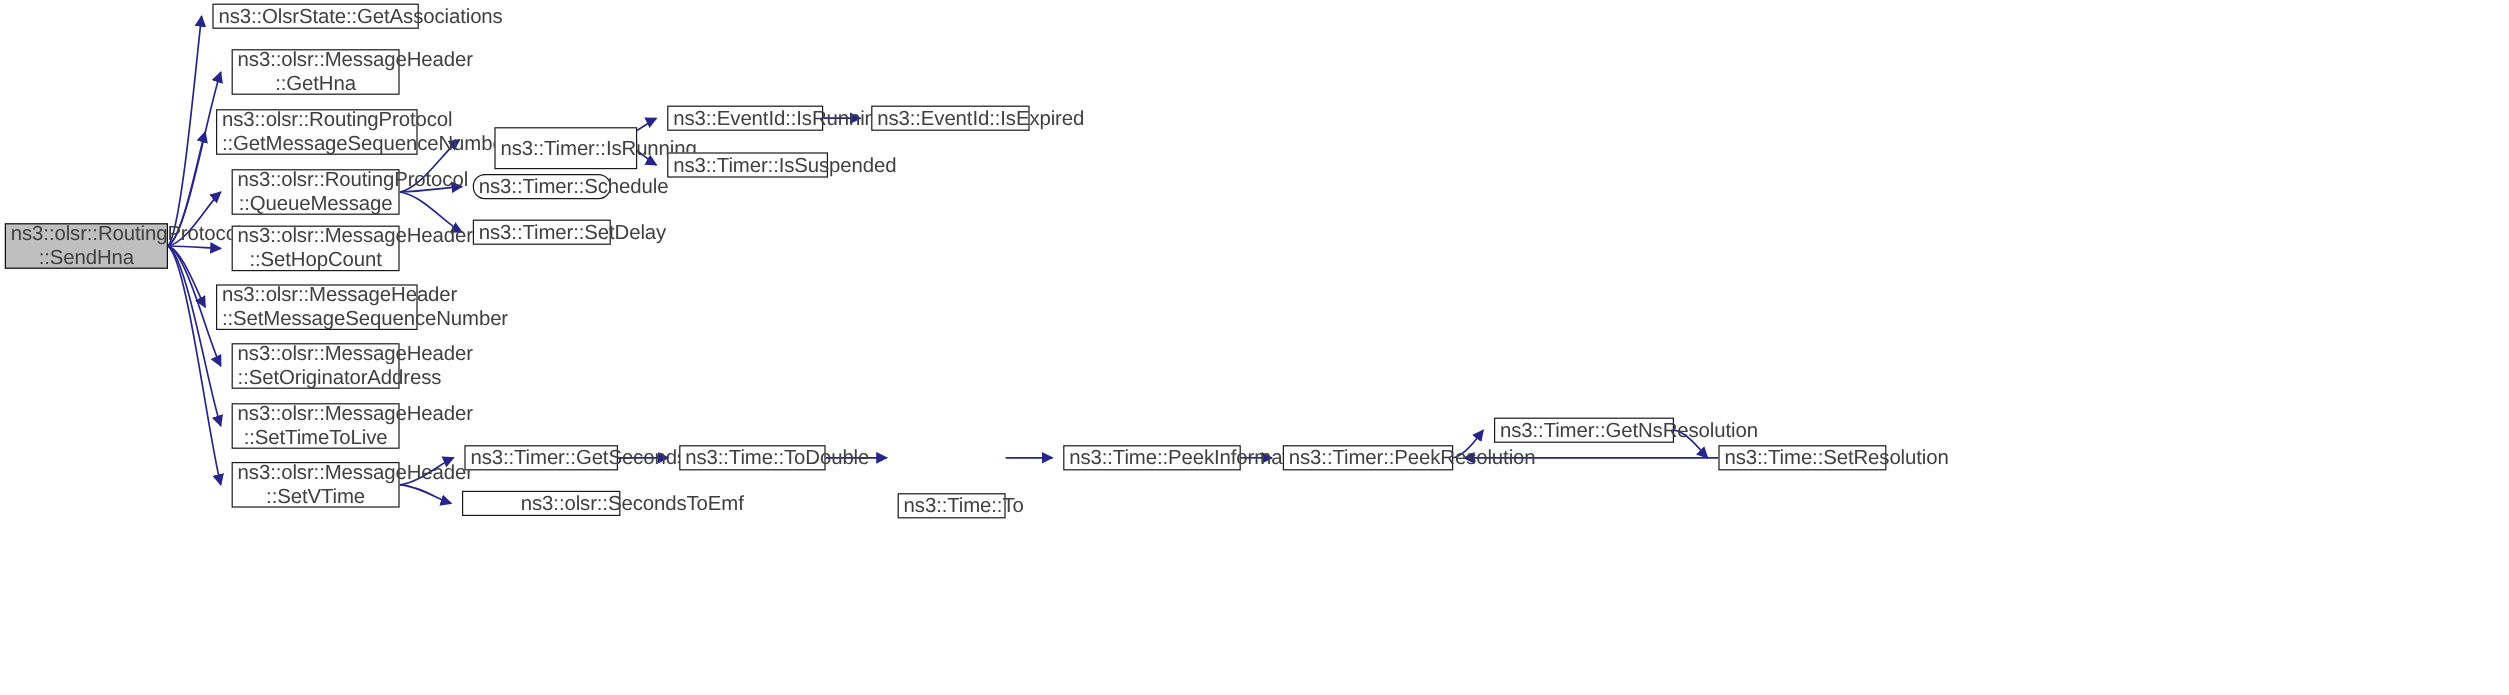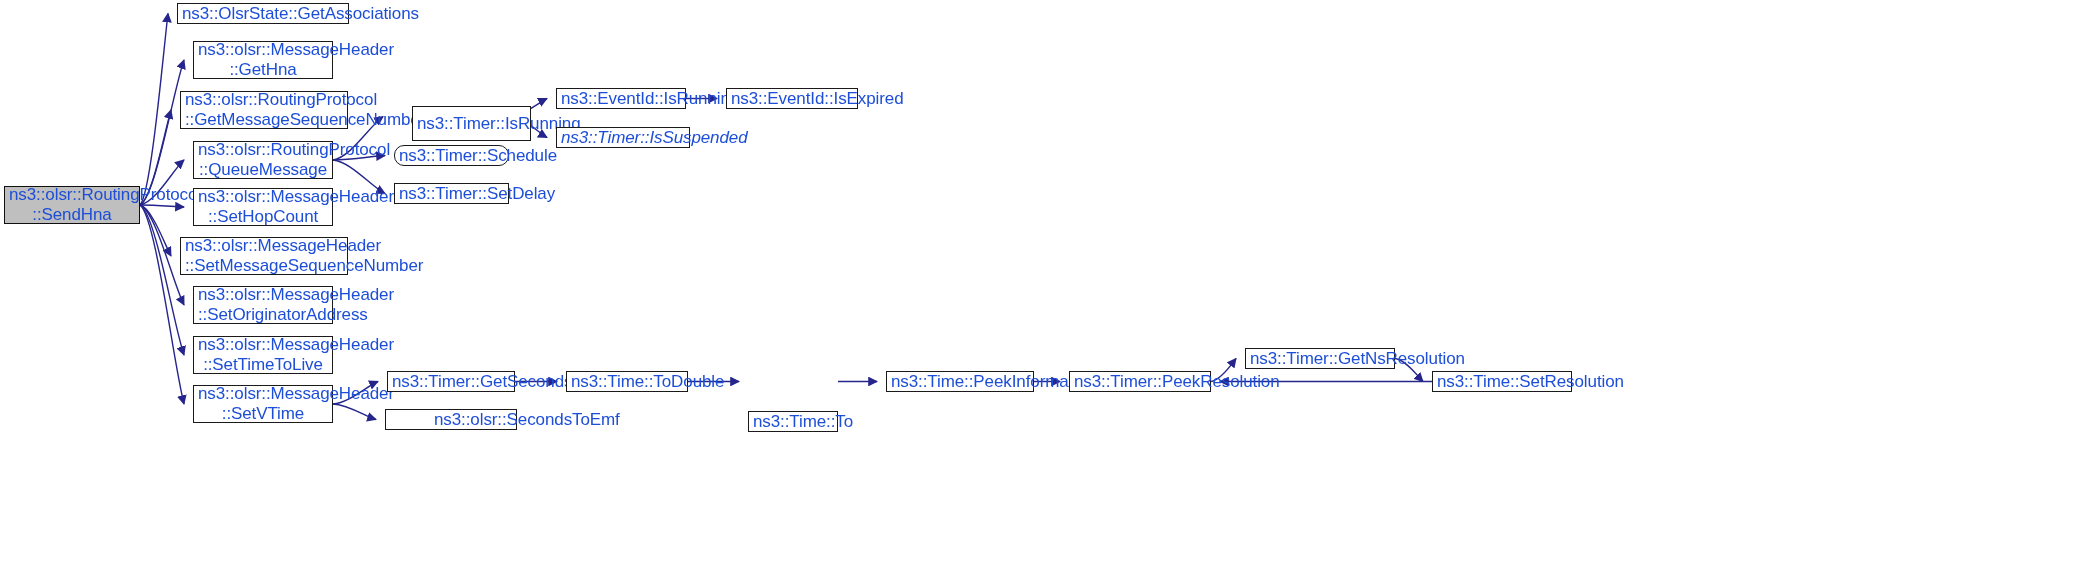--- a/index.html
+++ b/index.html
@@ -22,21 +22,21 @@
     top: 0;
     width: 2091px;
     height: 579px;
     pointer-events: none;
   }
   .node {
     position: absolute;
     box-sizing: border-box;
     border: 1px solid #1a1a1a;
     background: #ffffff;
-    color: #1d4ed8;
+    color: #404040;
     font-size: 17px;
     line-height: 20px;
     display: flex;
     align-items: center;
     justify-content: flex-end;
     text-align: center;
     white-space: pre-line;
     letter-spacing: -0.1px;
     cursor: pointer;
   }
@@ -105,21 +105,21 @@
       <div class="node" style="left: 193px; top: 286px; width: 140px; height: 38px;"><span class="label">ns3::olsr::MessageHeader
 ::SetOriginatorAddress</span></div>
       <div class="node" style="left: 193px; top: 336px; width: 140px; height: 38px;"><span class="label">ns3::olsr::MessageHeader
 ::SetTimeToLive</span></div>
       <div class="node" style="left: 193px; top: 385px; width: 140px; height: 38px;"><span class="label">ns3::olsr::MessageHeader
 ::SetVTime</span></div>
       <div class="node" style="left: 392px; top: 106px; width: 119px; height: 35px; margin-left: 20px;"><span class="label">ns3::Timer::IsRunning</span></div>
       <div class="node" style="left: 394px; top: 145px; width: 115px; height: 21px; border-radius: 10px;"><span class="label">ns3::Timer::Schedule</span></div>
       <div class="node" style="left: 394px; top: 183px; width: 115px; height: 21px;"><span class="label">ns3::Timer::SetDelay</span></div>
       <div class="node" style="left: 556px; top: 88px; width: 130px; height: 21px;"><span class="label">ns3::EventId::IsRunning</span></div>
-      <div class="node" style="left: 556px; top: 127px; width: 134px; height: 21px; font-style: italic;"><span class="label">ns3::Timer::IsSuspended</span></div>
+      <div class="node" style="left: 556px; top: 127px; width: 134px; height: 21px;"><span class="label">ns3::Timer::IsSuspended</span></div>
       <div class="node" style="left: 726px; top: 88px; width: 132px; height: 21px;"><span class="label">ns3::EventId::IsExpired</span></div>
       <div class="node" style="left: 387px; top: 371px; width: 128px; height: 21px;"><span class="label">ns3::Timer::GetSeconds</span></div>
       <div class="node" style="left: 385px; top: 409px; width: 132px; height: 21px; padding-left: 44px;"><span class="label">ns3::olsr::SecondsToEmf</span></div>
       <div class="node" style="left: 566px; top: 371px; width: 122px; height: 21px;"><span class="label">ns3::Time::ToDouble</span></div>
       <div class="node" style="left: 748px; top: 371px; width: 90px; height: 21px; margin-top: 40px;"><span class="label">ns3::Time::To</span></div>
       <div class="node" style="left: 886px; top: 371px; width: 148px; height: 21px;"><span class="label">ns3::Time::PeekInformation</span></div>
       <div class="node" style="left: 1069px; top: 371px; width: 142px; height: 21px;"><span class="label">ns3::Timer::PeekResolution</span></div>
       <div class="node" style="left: 1245px; top: 348px; width: 150px; height: 21px;"><span class="label">ns3::Timer::GetNsResolution</span></div>
       <div class="node" style="left: 1432px; top: 371px; width: 140px; height: 21px;"><span class="label">ns3::Time::SetResolution</span></div>
     </div>

